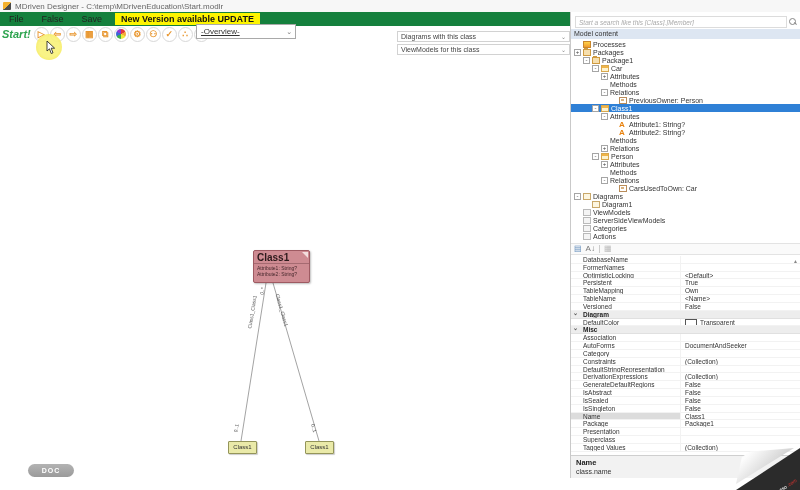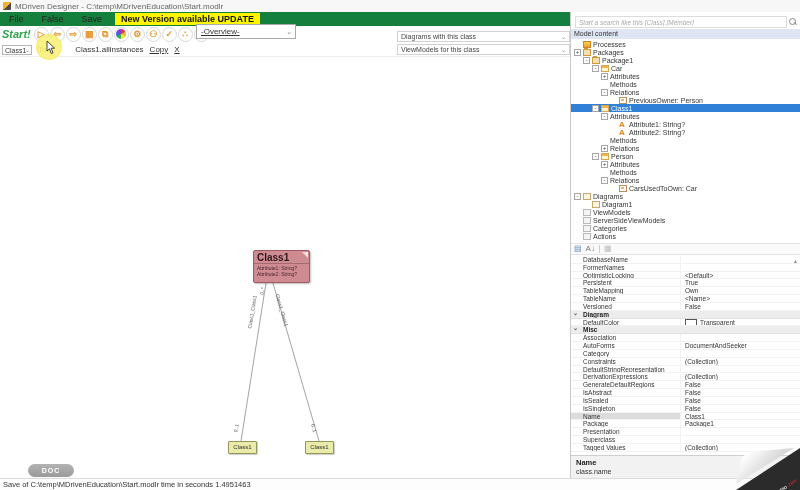--- a/index.html
+++ b/index.html
@@ -178,30 +178,20 @@
         <button class="tb-btn" data-name="codegen-gear-button">
           <span class="glyph">⚙</span>
         </button>
       </div>
     <div class="overview-combo" data-name="overview-dropdown">
       <span data-name="overview-dropdown-value">-Overview-</span>
       <span class="caret" data-name="chevron-down-icon">⌄</span>
     </div>
   </div>
 
-  <div class="querybar" data-name="query-bar">
-    <div class="class-combo" data-name="class-dropdown">
-      <span data-name="class-dropdown-value">Class1</span>
-      <span class="caret" data-name="chevron-down-icon">⌄</span>
-    </div>
-    <span class="q-item" data-name="to-button">To...</span>
-    <span class="q-item" style="margin-left:22px;" data-name="ocl-expression">Class1.allinstances</span>
-    <span class="q-item q-link" data-name="copy-link">Copy</span>
-    <span class="q-item q-link" data-name="close-link">X</span>
-  </div>
 
   <div class="click-highlight" data-name="click-highlight">
     <svg class="cursor-svg" width="10" height="14" viewBox="0 0 10 14" data-name="mouse-cursor-icon">
       <polygon points="1,0 1,10 3.5,7.8 5.2,12.5 7,11.8 5.2,7.2 8.6,7.2" fill="#fff" stroke="#000" stroke-width="0.8"></polygon>
     </svg>
   </div>
 
   <svg class="diagram-svg" data-name="diagram-canvas">
     <line x1="266" y1="283" x2="241" y2="441" stroke="#8c8c8c" stroke-width="0.8" data-name="association-line-left"></line>
     <line x1="273" y1="283" x2="319" y2="441" stroke="#8c8c8c" stroke-width="0.8" data-name="association-line-right"></line>
@@ -531,23 +521,20 @@
         </div>
       </div>
     <span class="pg-scroll-up" data-name="scroll-up-arrow">▲</span>
 
     <div class="desc-box" data-name="property-description">
       <div class="desc-title" data-name="description-title">Name</div>
       <div class="desc-text" data-name="description-text">class.name</div>
     </div>
   </div>
 
-  <div class="statusbar" data-name="status-bar">
-    <span data-name="status-text">Save of C:\temp\MDrivenEducation\Start.modlr time in seconds 1.4951463</span>
-  </div>
 
   <div class="watermark" data-name="screenpresso-watermark">
     <div class="wm-dark" data-name="watermark-dark-corner"></div>
     <div class="wm-curl" data-name="page-curl-icon"></div>
     <div class="wm-text" data-name="watermark-text">
 
       <span data-name="watermark-brand">screenpresso</span>
       <span class="wm-tld" data-name="watermark-tld">.com</span>
     </div>
   </div>

